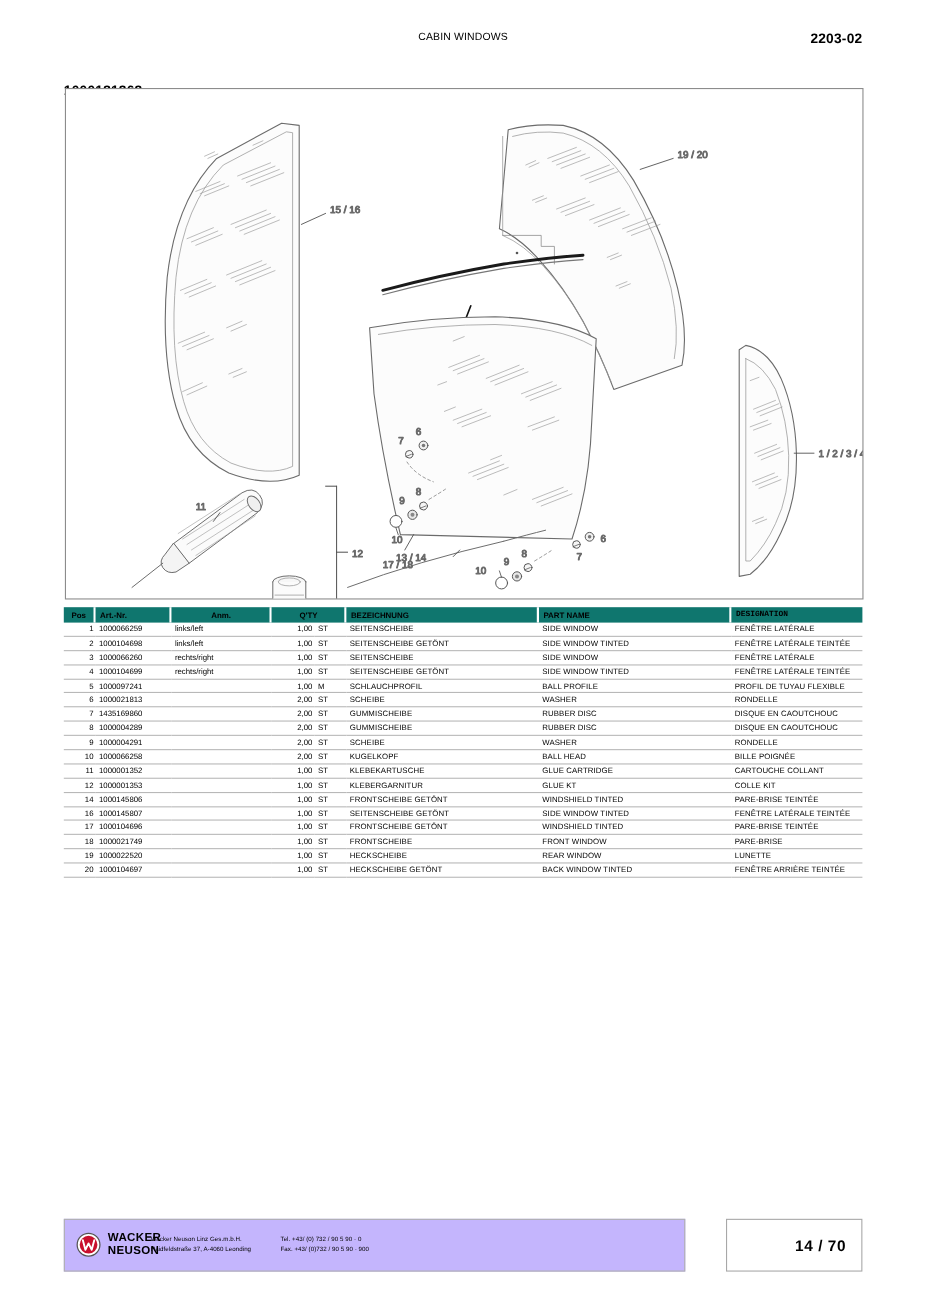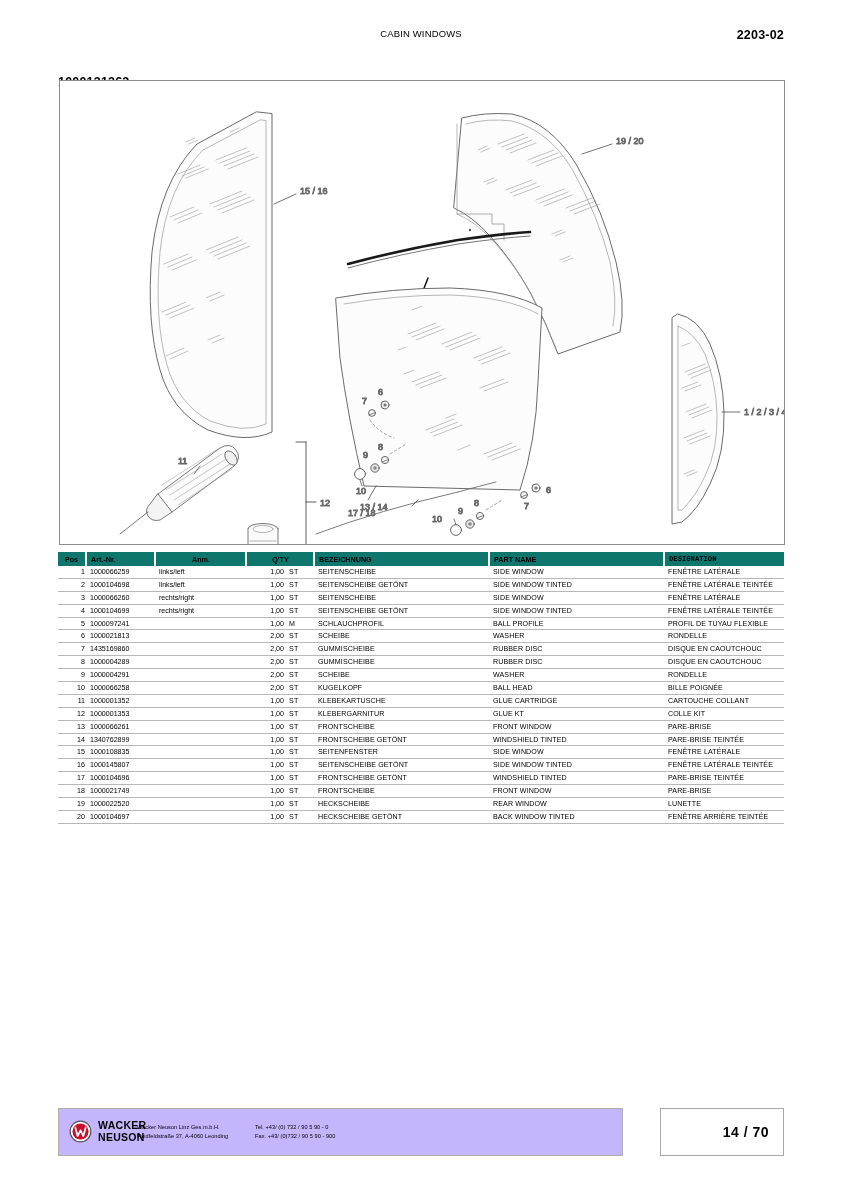--- a/index.html
+++ b/index.html
@@ -398,48 +398,28 @@
             <td class="c-pos">12</td>
             <td class="c-art">1000001353</td>
             <td class="c-anm"></td>
             <td class="c-qty">1,00</td>
             <td class="c-unit">ST</td>
             <td class="c-bez">KLEBERGARNITUR</td>
             <td class="c-pn">GLUE KT</td>
             <td class="c-des">COLLE KIT</td>
           </tr>
           <tr>
-            <td class="c-pos">13</td>
-            <td class="c-art">1000066261</td>
-            <td class="c-anm"></td>
-            <td class="c-qty">1,00</td>
-            <td class="c-unit">ST</td>
-            <td class="c-bez">FRONTSCHEIBE</td>
-            <td class="c-pn">FRONT WINDOW</td>
-            <td class="c-des">PARE-BRISE</td>
-          </tr>
-          <tr>
             <td class="c-pos">14</td>
-            <td class="c-art">1340762899</td>
+            <td class="c-art">1000145806</td>
             <td class="c-anm"></td>
             <td class="c-qty">1,00</td>
             <td class="c-unit">ST</td>
             <td class="c-bez">FRONTSCHEIBE GETÖNT</td>
             <td class="c-pn">WINDSHIELD  TINTED</td>
             <td class="c-des">PARE-BRISE TEINTÉE</td>
-          </tr>
-          <tr>
-            <td class="c-pos">15</td>
-            <td class="c-art">1000108835</td>
-            <td class="c-anm"></td>
-            <td class="c-qty">1,00</td>
-            <td class="c-unit">ST</td>
-            <td class="c-bez">SEITENFENSTER</td>
-            <td class="c-pn">SIDE WINDOW</td>
-            <td class="c-des">FENÊTRE LATÉRALE</td>
           </tr>
           <tr>
             <td class="c-pos">16</td>
             <td class="c-art">1000145807</td>
             <td class="c-anm"></td>
             <td class="c-qty">1,00</td>
             <td class="c-unit">ST</td>
             <td class="c-bez">SEITENSCHEIBE GETÖNT</td>
             <td class="c-pn">SIDE WINDOW  TINTED</td>
             <td class="c-des">FENÊTRE LATÉRALE  TEINTÉE</td>

